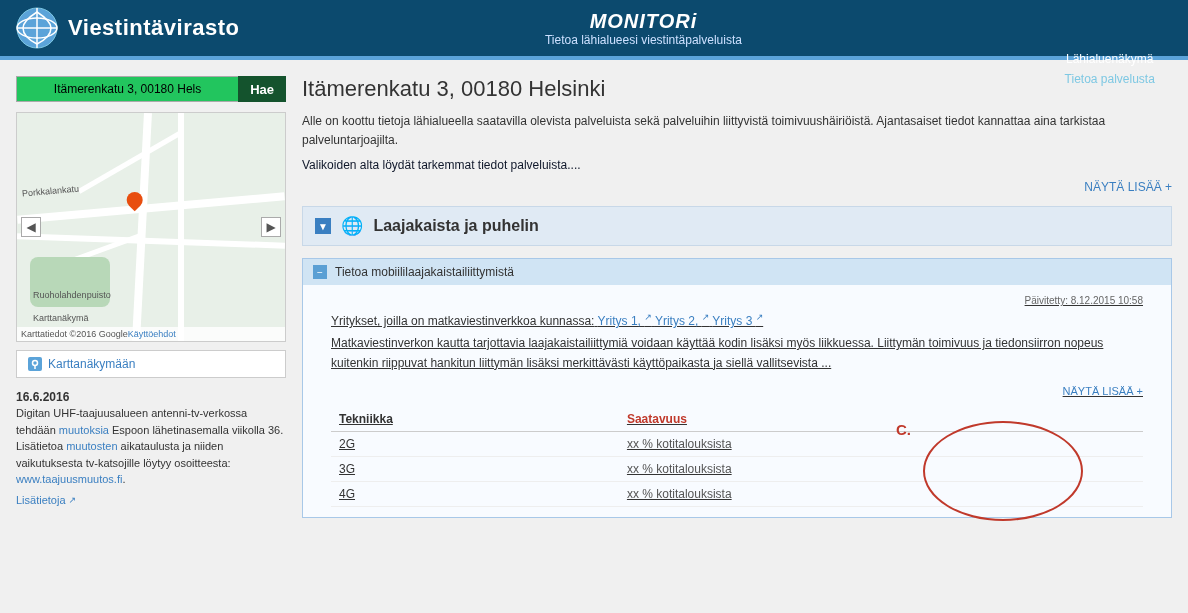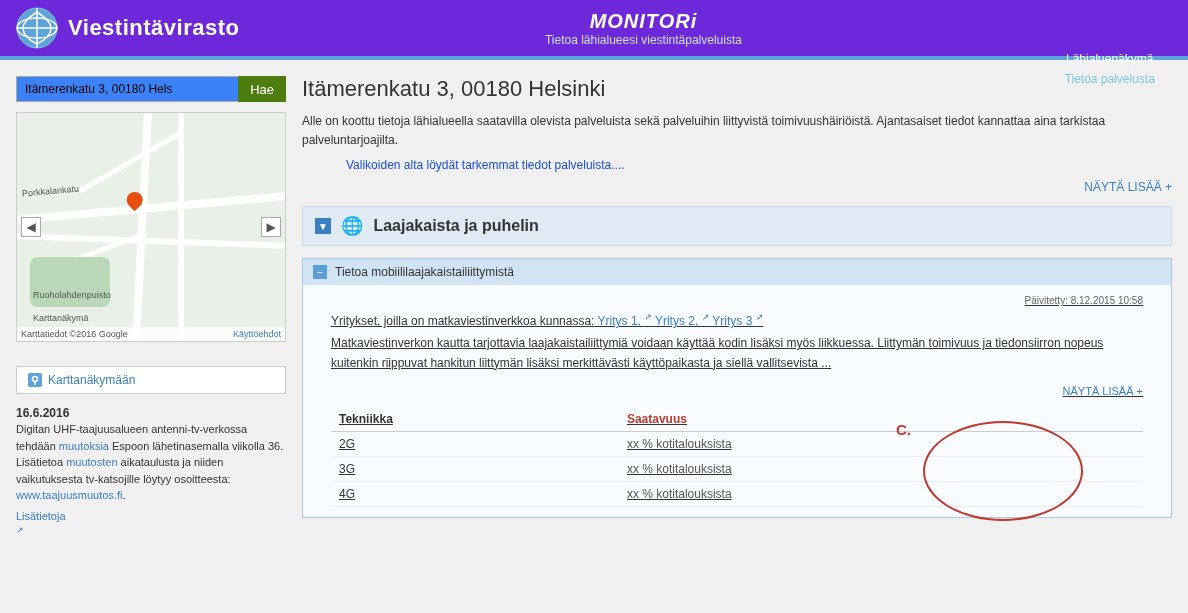--- a/index.html
+++ b/index.html
@@ -1,20 +1,20 @@
 <!DOCTYPE html>
 <html><head>
   <meta charset="utf-8">
   <style>
     * { box-sizing: border-box; margin: 0; padding: 0; }
     body { font-family: Arial, sans-serif; font-size: 13px; color: #333; background: #f0f0f0; }
 
     
     .header {
-      background: #6d28d9;
+      background: #0c4a6e;
       display: flex;
       align-items: center;
       padding: 8px 16px;
       height: 56px;
       position: relative;
     }
     .header-logo {
       display: flex;
       align-items: center;
       gap: 10px;
@@ -96,29 +96,30 @@
     .search-bar {
       display: flex;
       margin-bottom: 10px;
     }
     .search-input {
       flex: 1;
       border: 1px solid #aaa;
       padding: 5px 8px;
       font-size: 12px;
       border-right: none;
-      background: #3b82f6;
+      background: #22c55e;
+      text-align: center;
     }
     .search-button {
-      background: #4d7c0f;
+      background: #14532d;
       color: #fff;
       border: none;
       padding: 5px 12px;
       font-size: 13px;
-      font-weight: normal;
+      font-weight: bold;
       cursor: pointer;
     }
     .map-container {
       width: 270px;
       height: 230px;
       background: #e8f4e8;
       border: 1px solid #ccc;
       position: relative;
       overflow: hidden;
     }
@@ -223,30 +224,30 @@
     .map-footer {
       position: absolute;
       bottom: 0;
       left: 0;
       right: 0;
       background: rgba(255,255,255,0.8);
       font-size: 9px;
       color: #555;
       padding: 2px 4px;
       display: flex;
-      justify-content: space-between;
+      justify-content: flex-start;
     }
     .map-nav-link {
       display: flex;
       align-items: center;
       gap: 5px;
       background: #fff;
       border: 1px solid #ccc;
       padding: 5px 10px;
-      margin-top: 24px;
+      margin-top: 8px;
       text-decoration: none;
       color: #3a7fc1;
       font-size: 12px;
     }
     .news-section {
       margin-top: 12px;
     }
     .news-date {
       font-weight: bold;
       color: #333;
@@ -254,27 +255,26 @@
       margin-bottom: 1px;
     }
     .news-text {
       font-size: 11px;
       color: #333;
       line-height: 1.5;
     }
     .news-text a { color: #3a7fc1; text-decoration: none; }
     .news-more {
       display: flex;
-      align-items: flex-start;
+      align-items: center;
       gap: 3px;
       color: #3a7fc1;
       font-size: 11px;
       margin-top: 6px;
       text-decoration: none;
-      flex-direction: column;
     }
 
     
     .right-panel {
       flex: 1;
       min-width: 0;
     }
     .page-title {
       font-size: 22px;
       font-weight: normal;
@@ -282,23 +282,22 @@
       margin-bottom: 10px;
     }
     .intro-text {
       font-size: 12px;
       color: #333;
       line-height: 1.6;
       margin-bottom: 8px;
     }
     .intro-text2 {
       font-size: 12px;
-      color: #1d4ed8;
+      color: #0f172a;
       margin-bottom: 8px;
-      margin-left: 44px;
     }
     .show-more-link {
       display: flex;
       justify-content: flex-end;
       color: #3a7fc1;
       font-size: 12px;
       text-decoration: none;
       margin-bottom: 12px;
     }
 

